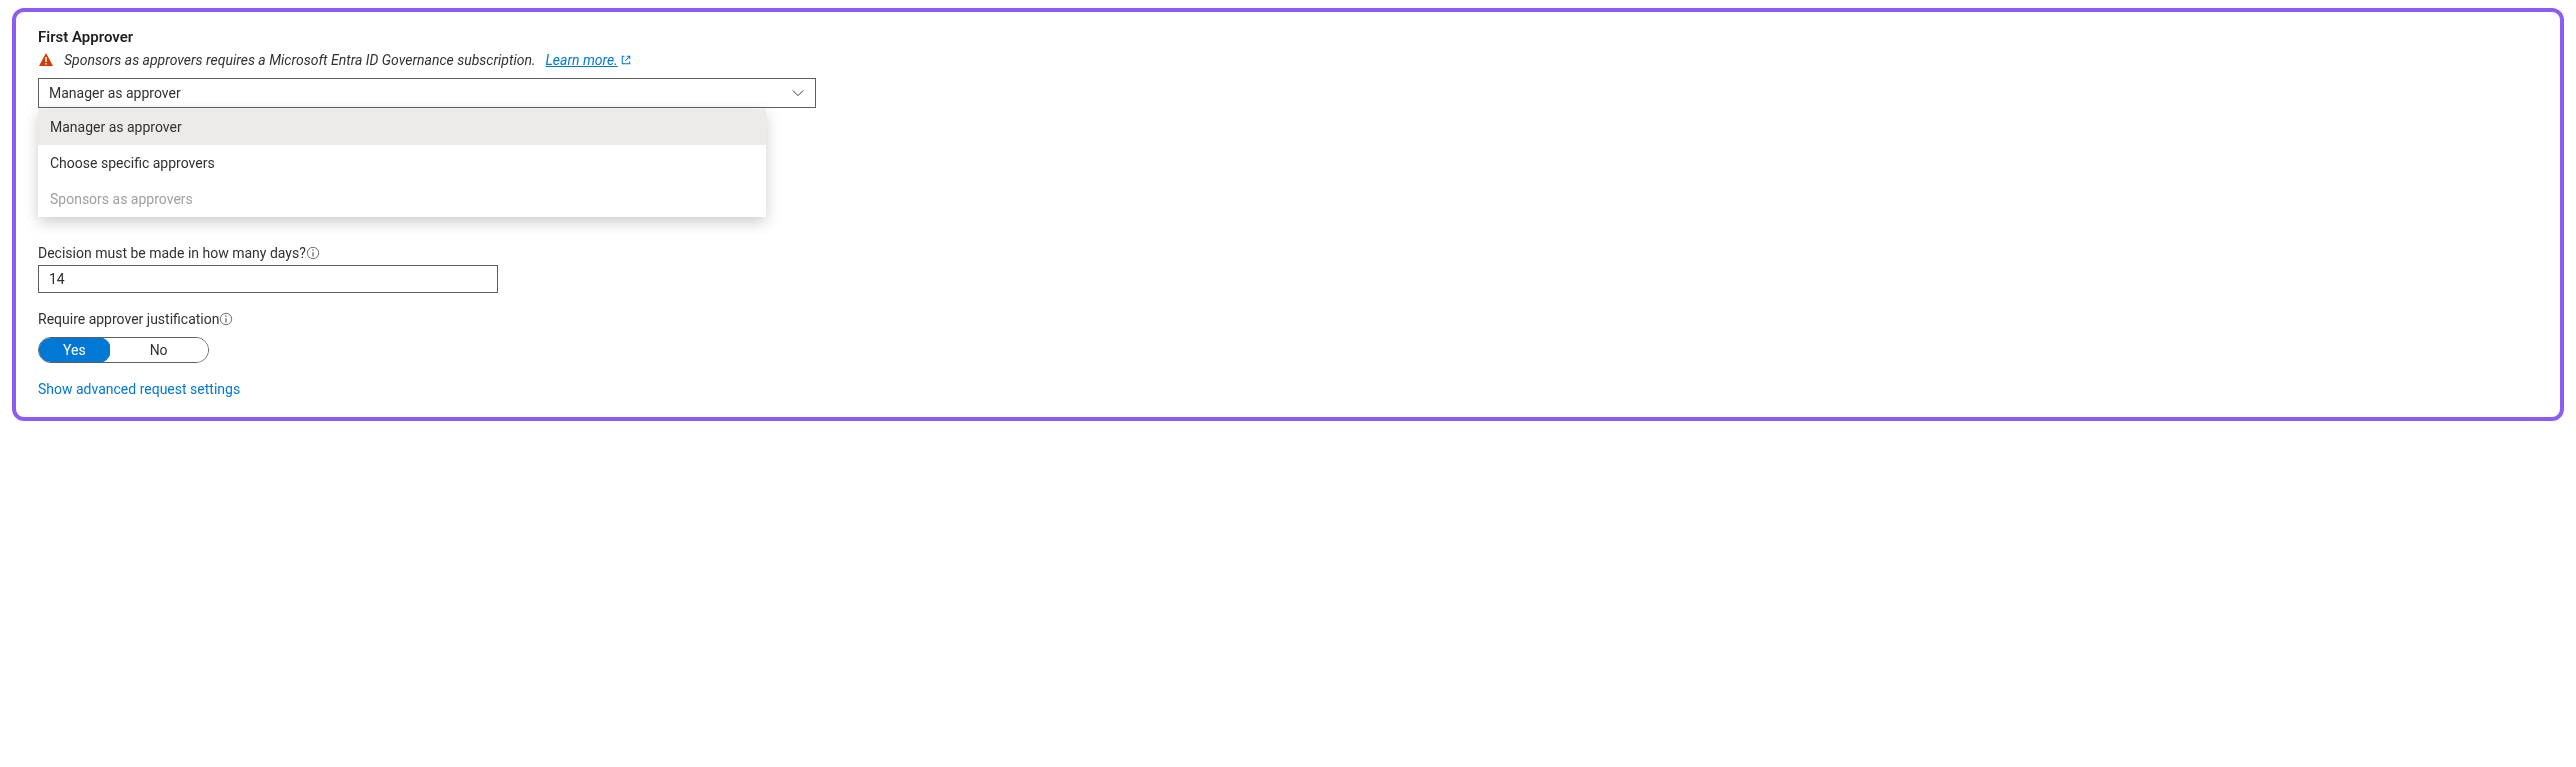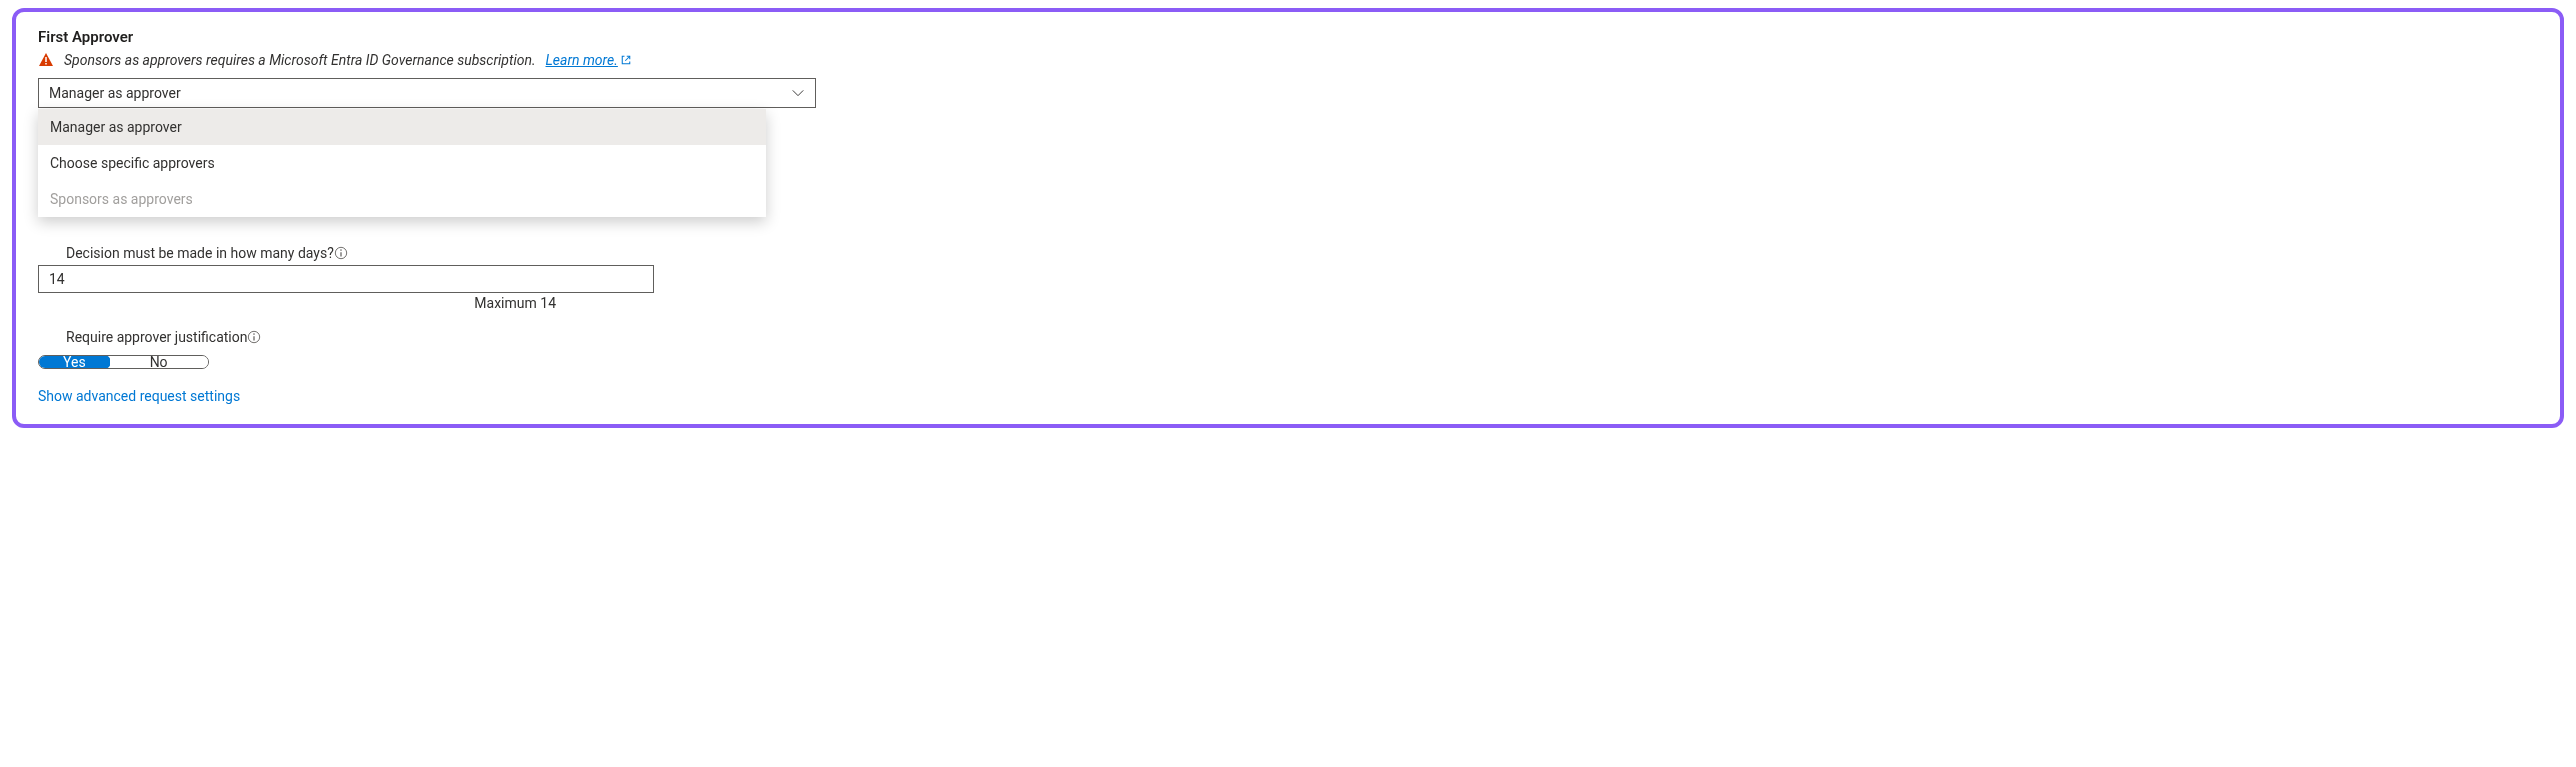--- a/index.html
+++ b/index.html
@@ -94,28 +94,27 @@
   .dropdown-item.disabled {
     color: #a19f9d;
     cursor: default;
   }
 
   .field-block { margin-top: 28px; }
   .field-label-row {
     display: flex;
     align-items: center;
     margin-bottom: 4px;
-    margin-left: 28px;
   }
   .info-icon {
     width: 14px;
     height: 14px;
   }
   .text-input {
-    width: 616px;
+    width: 460px;
     max-width: 100%;
     height: 28px;
     border: 1px solid #605e5c;
     padding: 7px 10px;
     font-size: 14px;
     font-family: inherit;
     color: #323130;
   }
   .helper-right {
     width: 518px;
@@ -125,21 +124,21 @@
     color: #323130;
     margin-top: 2px;
   }
 
   .toggle-pill {
     display: inline-flex;
     align-items: stretch;
     border: 1px solid #605e5c;
     border-radius: 996px;
     overflow: hidden;
-    height: 14px;
+    height: 26px;
     margin-top: 6px;
   }
   .toggle-opt {
     display: flex;
     align-items: center;
     justify-content: center;
     padding: 0 40px;
     font-size: 14px;
     cursor: pointer;
     background: #ffffff;
@@ -203,21 +202,20 @@
   <div class="field-block">
     <div class="field-label-row">
       <span>Decision must be made in how many days?</span>
       <svg class="info-icon" viewBox="0 0 16 16" fill="none" stroke="#605e5c" stroke-width="1">
         <circle cx="8" cy="8" r="6.5"></circle>
         <line x1="8" y1="7" x2="8" y2="12" stroke-width="1.4"></line>
         <circle cx="8" cy="4.7" r="0.9" fill="#605e5c" stroke="none"></circle>
       </svg>
     </div>
     <input class="text-input" type="text" value="14" style="">
-    <div class="helper-right">Maximum 14</div>
   </div>
 
   <div class="field-block" style="margin-top:18px;">
     <div class="field-label-row">
       <span>Require approver justification</span>
       <svg class="info-icon" viewBox="0 0 16 16" fill="none" stroke="#605e5c" stroke-width="1">
         <circle cx="8" cy="8" r="6.5"></circle>
         <line x1="8" y1="7" x2="8" y2="12" stroke-width="1.4"></line>
         <circle cx="8" cy="4.7" r="0.9" fill="#605e5c" stroke="none"></circle>
       </svg>

